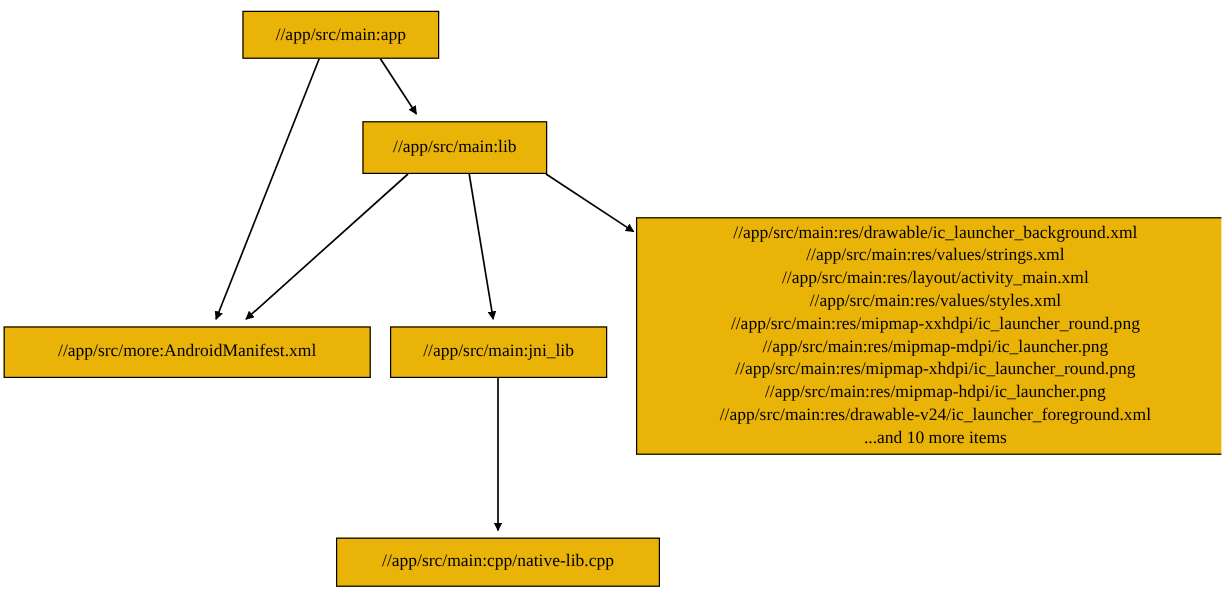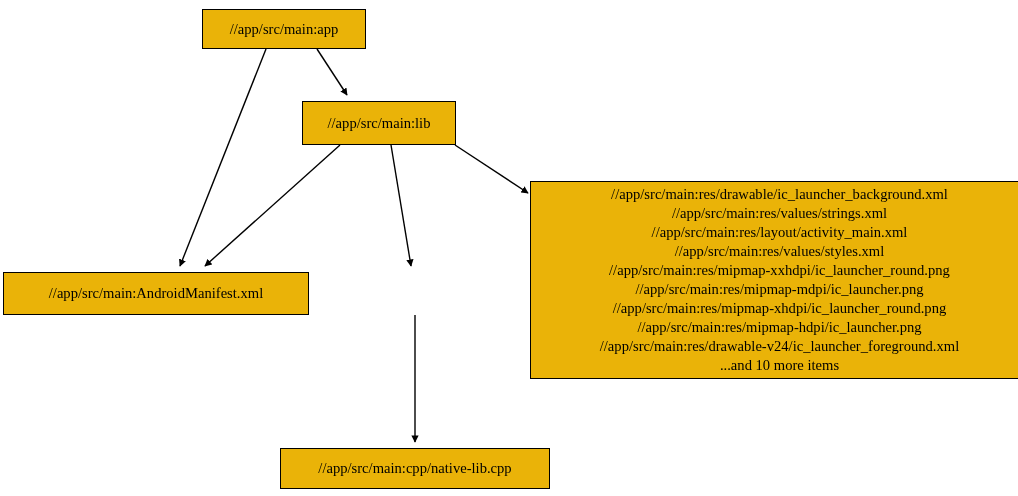--- a/index.html
+++ b/index.html
@@ -79,23 +79,26 @@
 
   <div class="node" id="node-app">
     <span class="node-label">//app/src/main:app</span>
   </div>
 
   <div class="node" id="node-lib">
     <span class="node-label">//app/src/main:lib</span>
   </div>
 
   <div class="node" id="node-manifest">
-    <span class="node-label">//app/src/main:AndroidManifest.xml</span>
+    <span class="node-label">//app/src/more:AndroidManifest.xml</span>
   </div>
 
+  <div class="node" id="node-jni">
+    <span class="node-label">//app/src/main:jni_lib</span>
+  </div>
 
   <div class="node" id="node-cpp">
     <span class="node-label">//app/src/main:cpp/native-lib.cpp</span>
   </div>
 
   <div class="node" id="node-res">
     <span class="node-label">//app/src/main:res/drawable/ic_launcher_background.xml
 //app/src/main:res/values/strings.xml
 //app/src/main:res/layout/activity_main.xml
 //app/src/main:res/values/styles.xml

